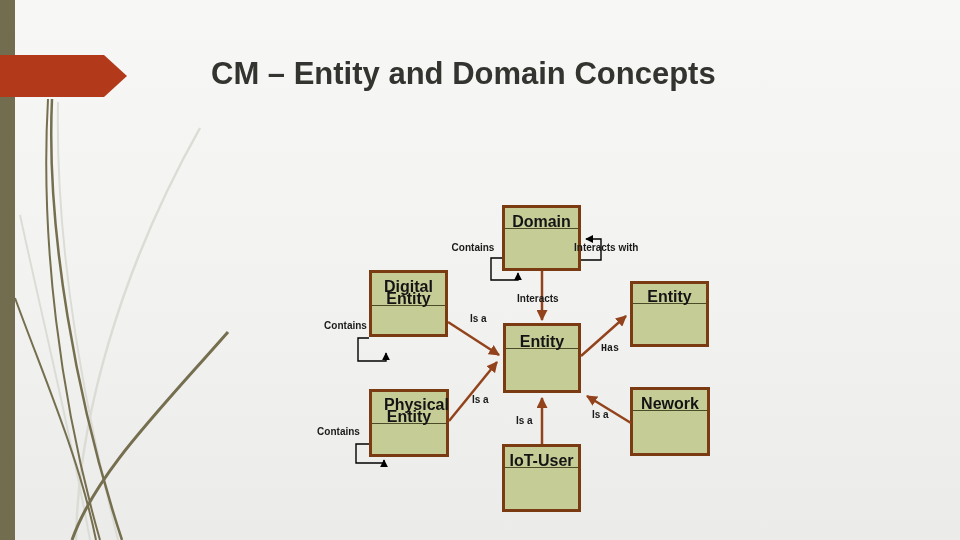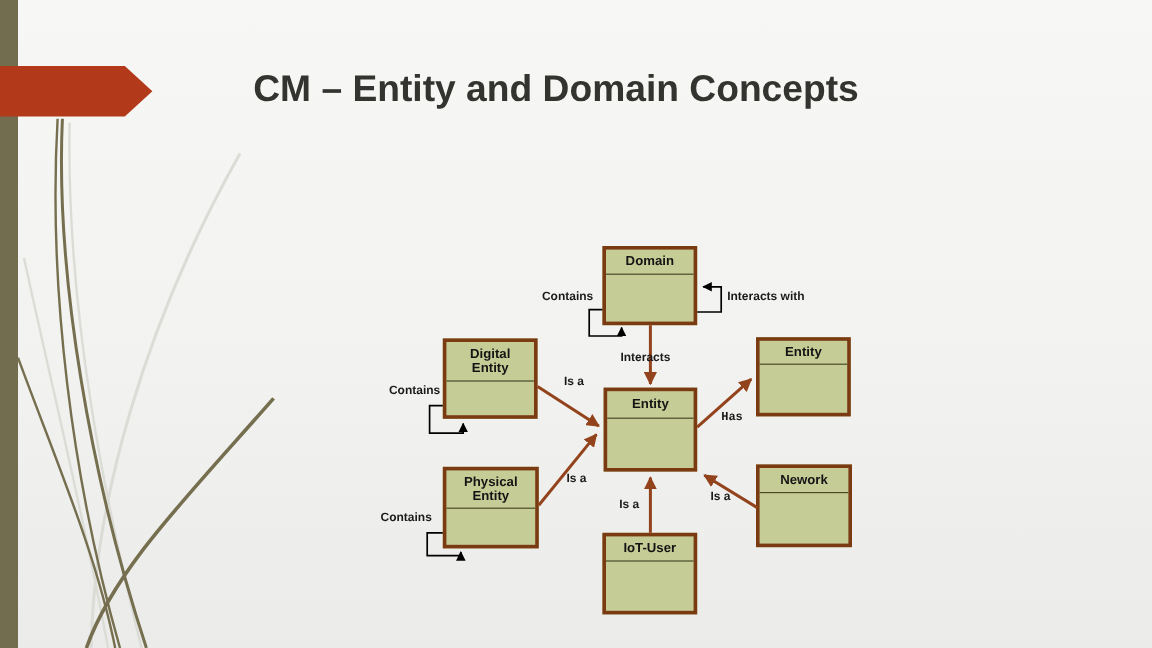--- a/index.html
+++ b/index.html
@@ -17,22 +17,22 @@
     font-size:31px;font-weight:bold;color:#333330;letter-spacing:0px;
   }
   
   .uml-box{
     position:absolute;box-sizing:border-box;
     border:3px solid #7a3b13;background:#c6cc96;
     display:flex;flex-direction:column;
   }
   .uml-box-title{
     box-sizing:border-box;border-bottom:1px solid #4b4b28;
-    display:flex;align-items:center;justify-content:center;
-    font-size:11px;font-weight:bold;color:#141414;text-align:center;line-height:12px;
+    display:flex;align-items:flex-end;justify-content:center;
+    font-size:16px;font-weight:bold;color:#141414;text-align:center;line-height:12px;
   }
   .uml-box-title .wrap{display:inline-block;max-width:50px;}
   .uml-box-body{flex:1;}
   
   .rel-label{
     position:absolute;font-size:10px;font-weight:bold;color:#1a1a1a;
     white-space:nowrap;line-height:10px;
   }
   .rel-label.right{text-align:center;}
   .conn-svg{position:absolute;left:0;top:0;pointer-events:none;}
@@ -60,21 +60,21 @@
 
   <div class="slide-title">CM – Entity and Domain Concepts</div>
 
   <div class="uml-box" style="left:502px;top:205px;width:79px;height:66px;">
     <div class="uml-box-title" style="height:21px;">
       <span>Domain</span>
     </div>
     <div class="uml-box-body"></div>
   </div>
 
-  <div class="uml-box" style="left:369px;top:282px;width:79px;height:67px;gap:21px;">
+  <div class="uml-box" style="left:369px;top:270px;width:79px;height:67px;gap:21px;">
     <div class="uml-box-title" style="height:33px;">
       <span class="wrap">Digital Entity</span>
     </div>
     <div class="uml-box-body"></div>
   </div>
 
   <div class="uml-box" style="left:630px;top:281px;width:79px;height:66px;">
     <div class="uml-box-title" style="height:20px;">
       <span>Entity</span>
     </div>
@@ -126,21 +126,21 @@
     <path d="M 631,423 L 587,396" stroke="#93431c" stroke-width="2.5" fill="none" marker-end="url(#ah-brown)"></path>
     <path d="M 581,356 L 626,316" stroke="#93431c" stroke-width="2.5" fill="none" marker-end="url(#ah-brown)"></path>
 
     <path d="M 502,258 L 491,258 L 491,280 L 518,280 L 518,273" stroke="#000" stroke-width="1.4" fill="none" marker-end="url(#ah-black)"></path>
     <path d="M 581,260 L 601,260 L 601,239 L 586,239" stroke="#000" stroke-width="1.4" fill="none" marker-end="url(#ah-black)"></path>
     <path d="M 369,338 L 358,338 L 358,361 L 386,361 L 386,353" stroke="#000" stroke-width="1.4" fill="none" marker-end="url(#ah-black)"></path>
     <path d="M 369,444 L 356,444 L 356,463 L 384,463 L 384,460" stroke="#000" stroke-width="1.4" fill="none" marker-end="url(#ah-black)"></path>
   </svg>
 
   <div class="rel-label right" style="left:448px;top:243px;width:50px;">Contains</div>
-  <div class="rel-label" style="left:606px;top:243px;">Interacts with</div>
+  <div class="rel-label" style="left:574px;top:243px;">Interacts with</div>
   <div class="rel-label" style="left:517px;top:294px;">Interacts</div>
   <div class="rel-label" style="left:470px;top:314px;">Is a</div>
   <div class="rel-label right" style="left:322px;top:321px;width:47px;">Contains</div>
   <div class="rel-label" style="left:601px;top:344px;font-family:Liberation Mono, monospace;">Has</div>
   <div class="rel-label" style="left:472px;top:395px;">Is a</div>
   <div class="rel-label" style="left:516px;top:416px;">Is a</div>
   <div class="rel-label" style="left:592px;top:410px;">Is a</div>
   <div class="rel-label right" style="left:315px;top:427px;width:47px;">Contains</div>
 
 </div>

